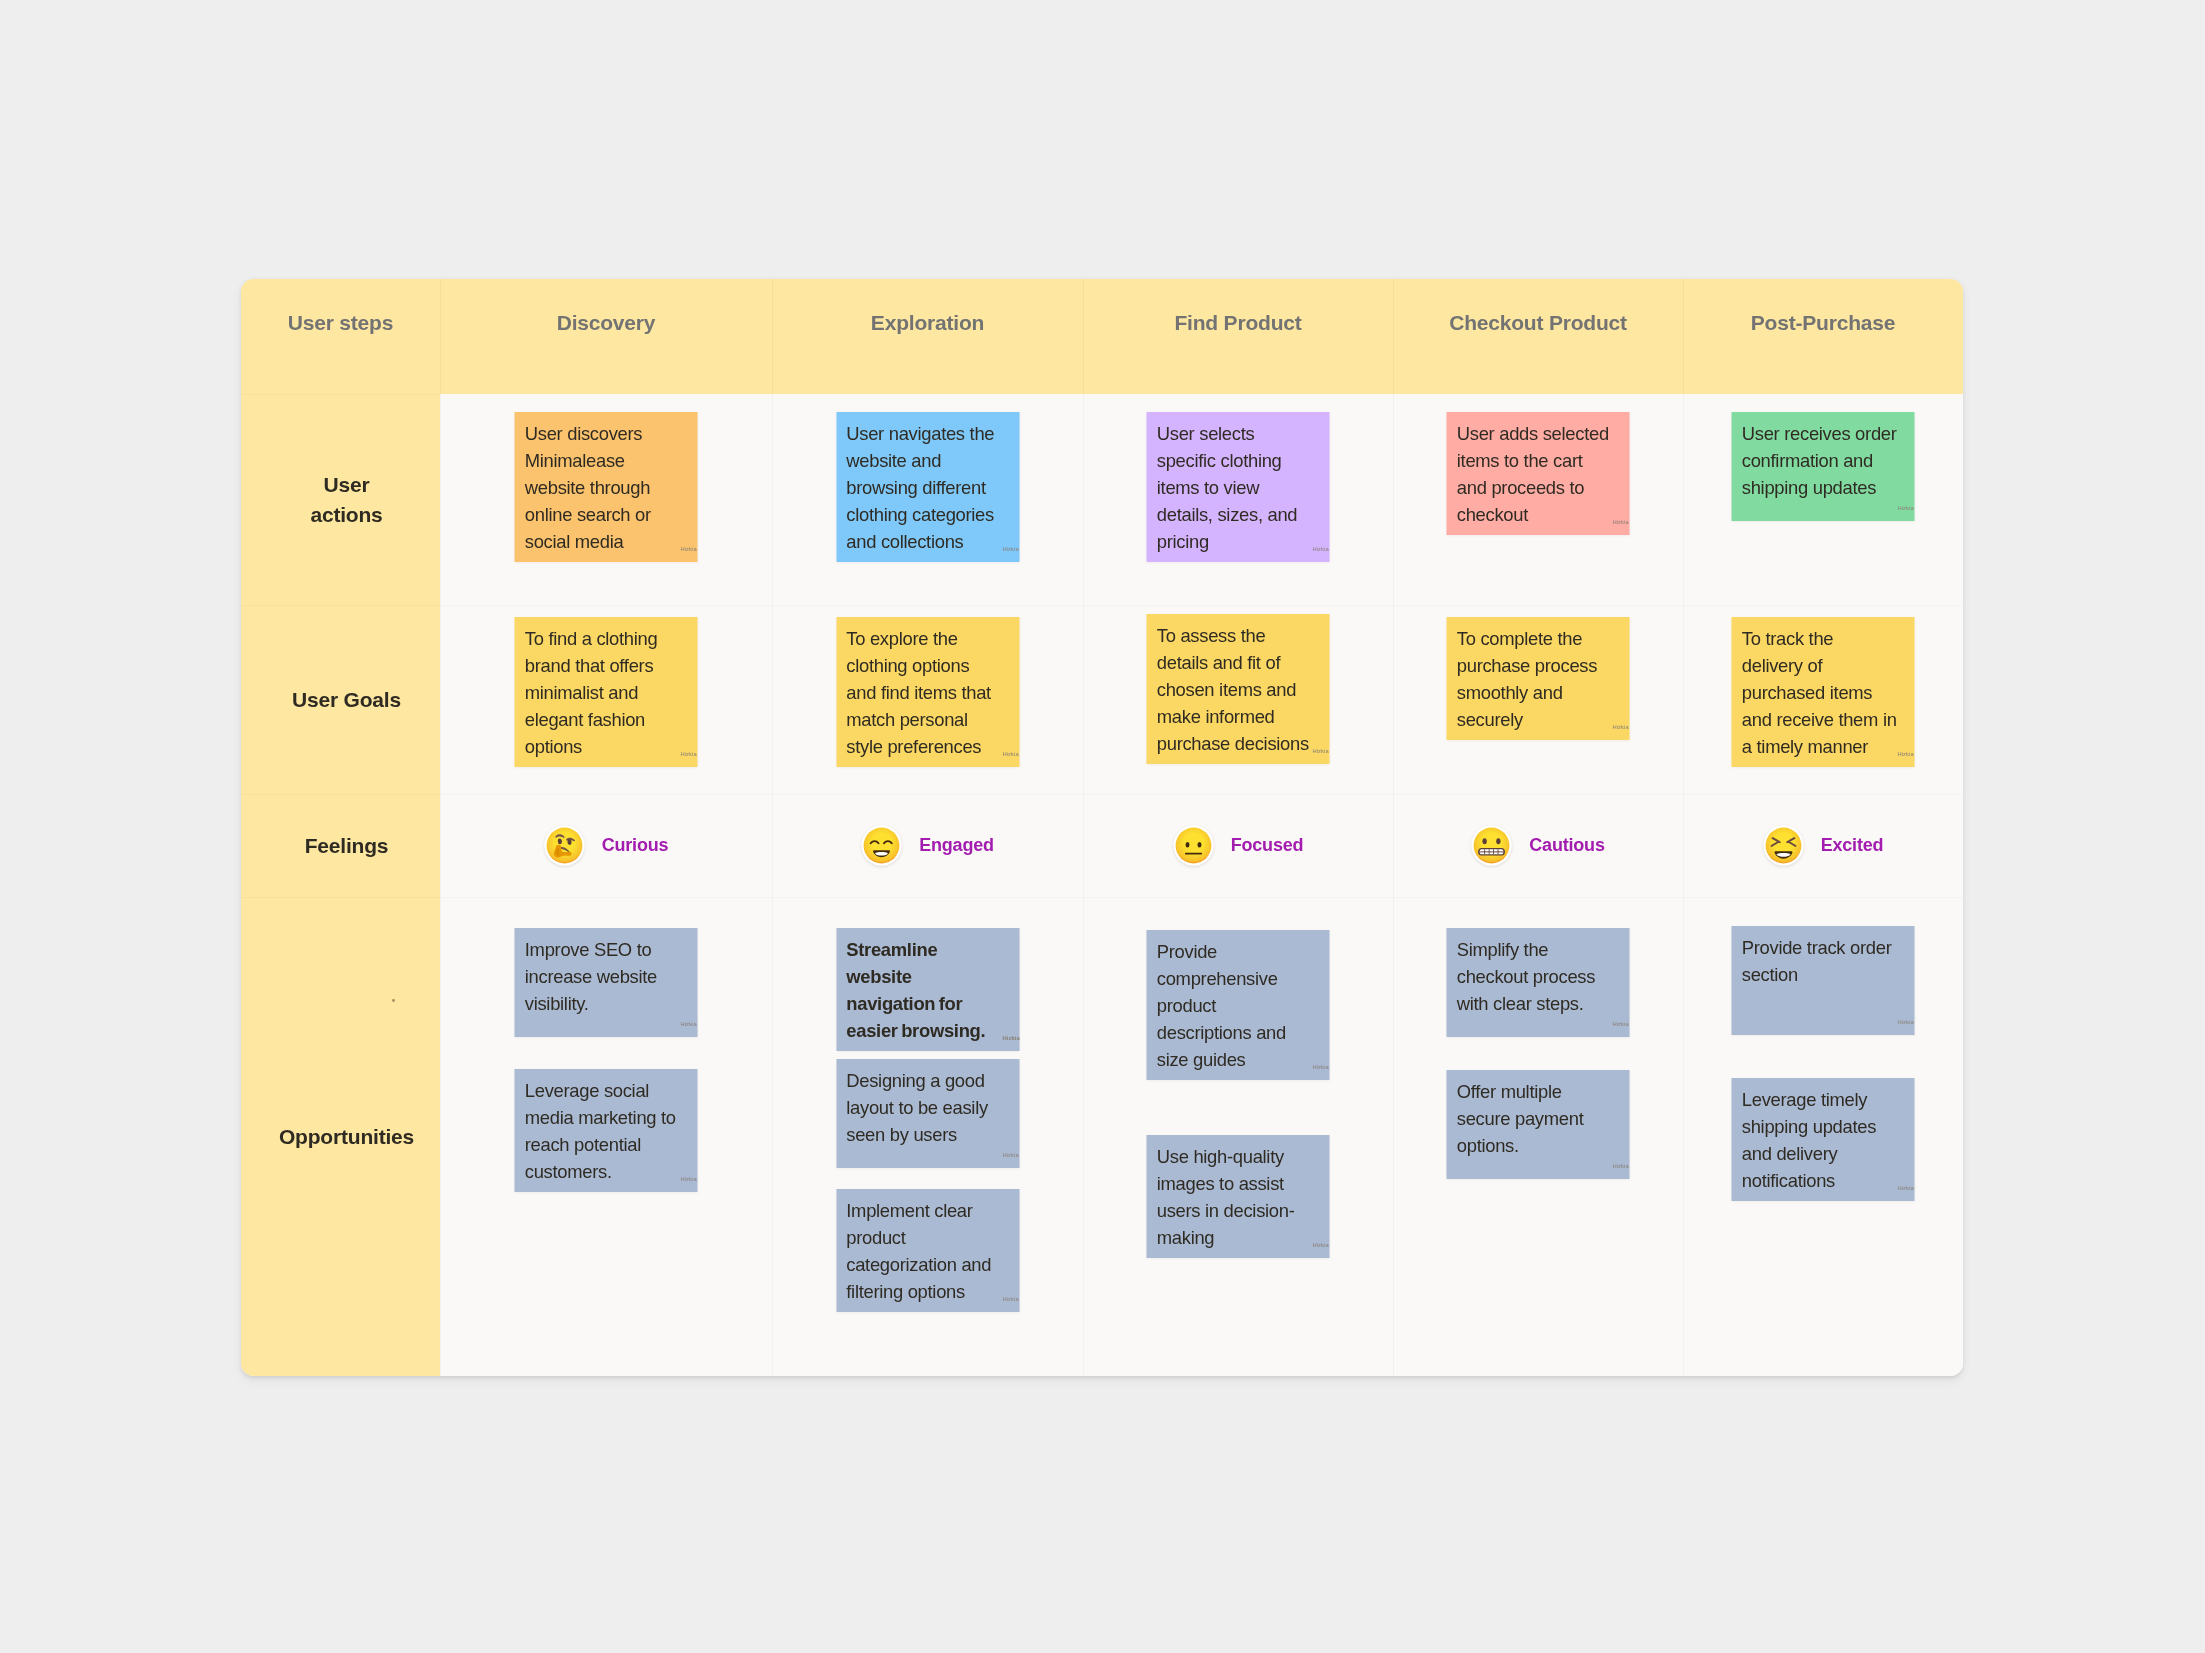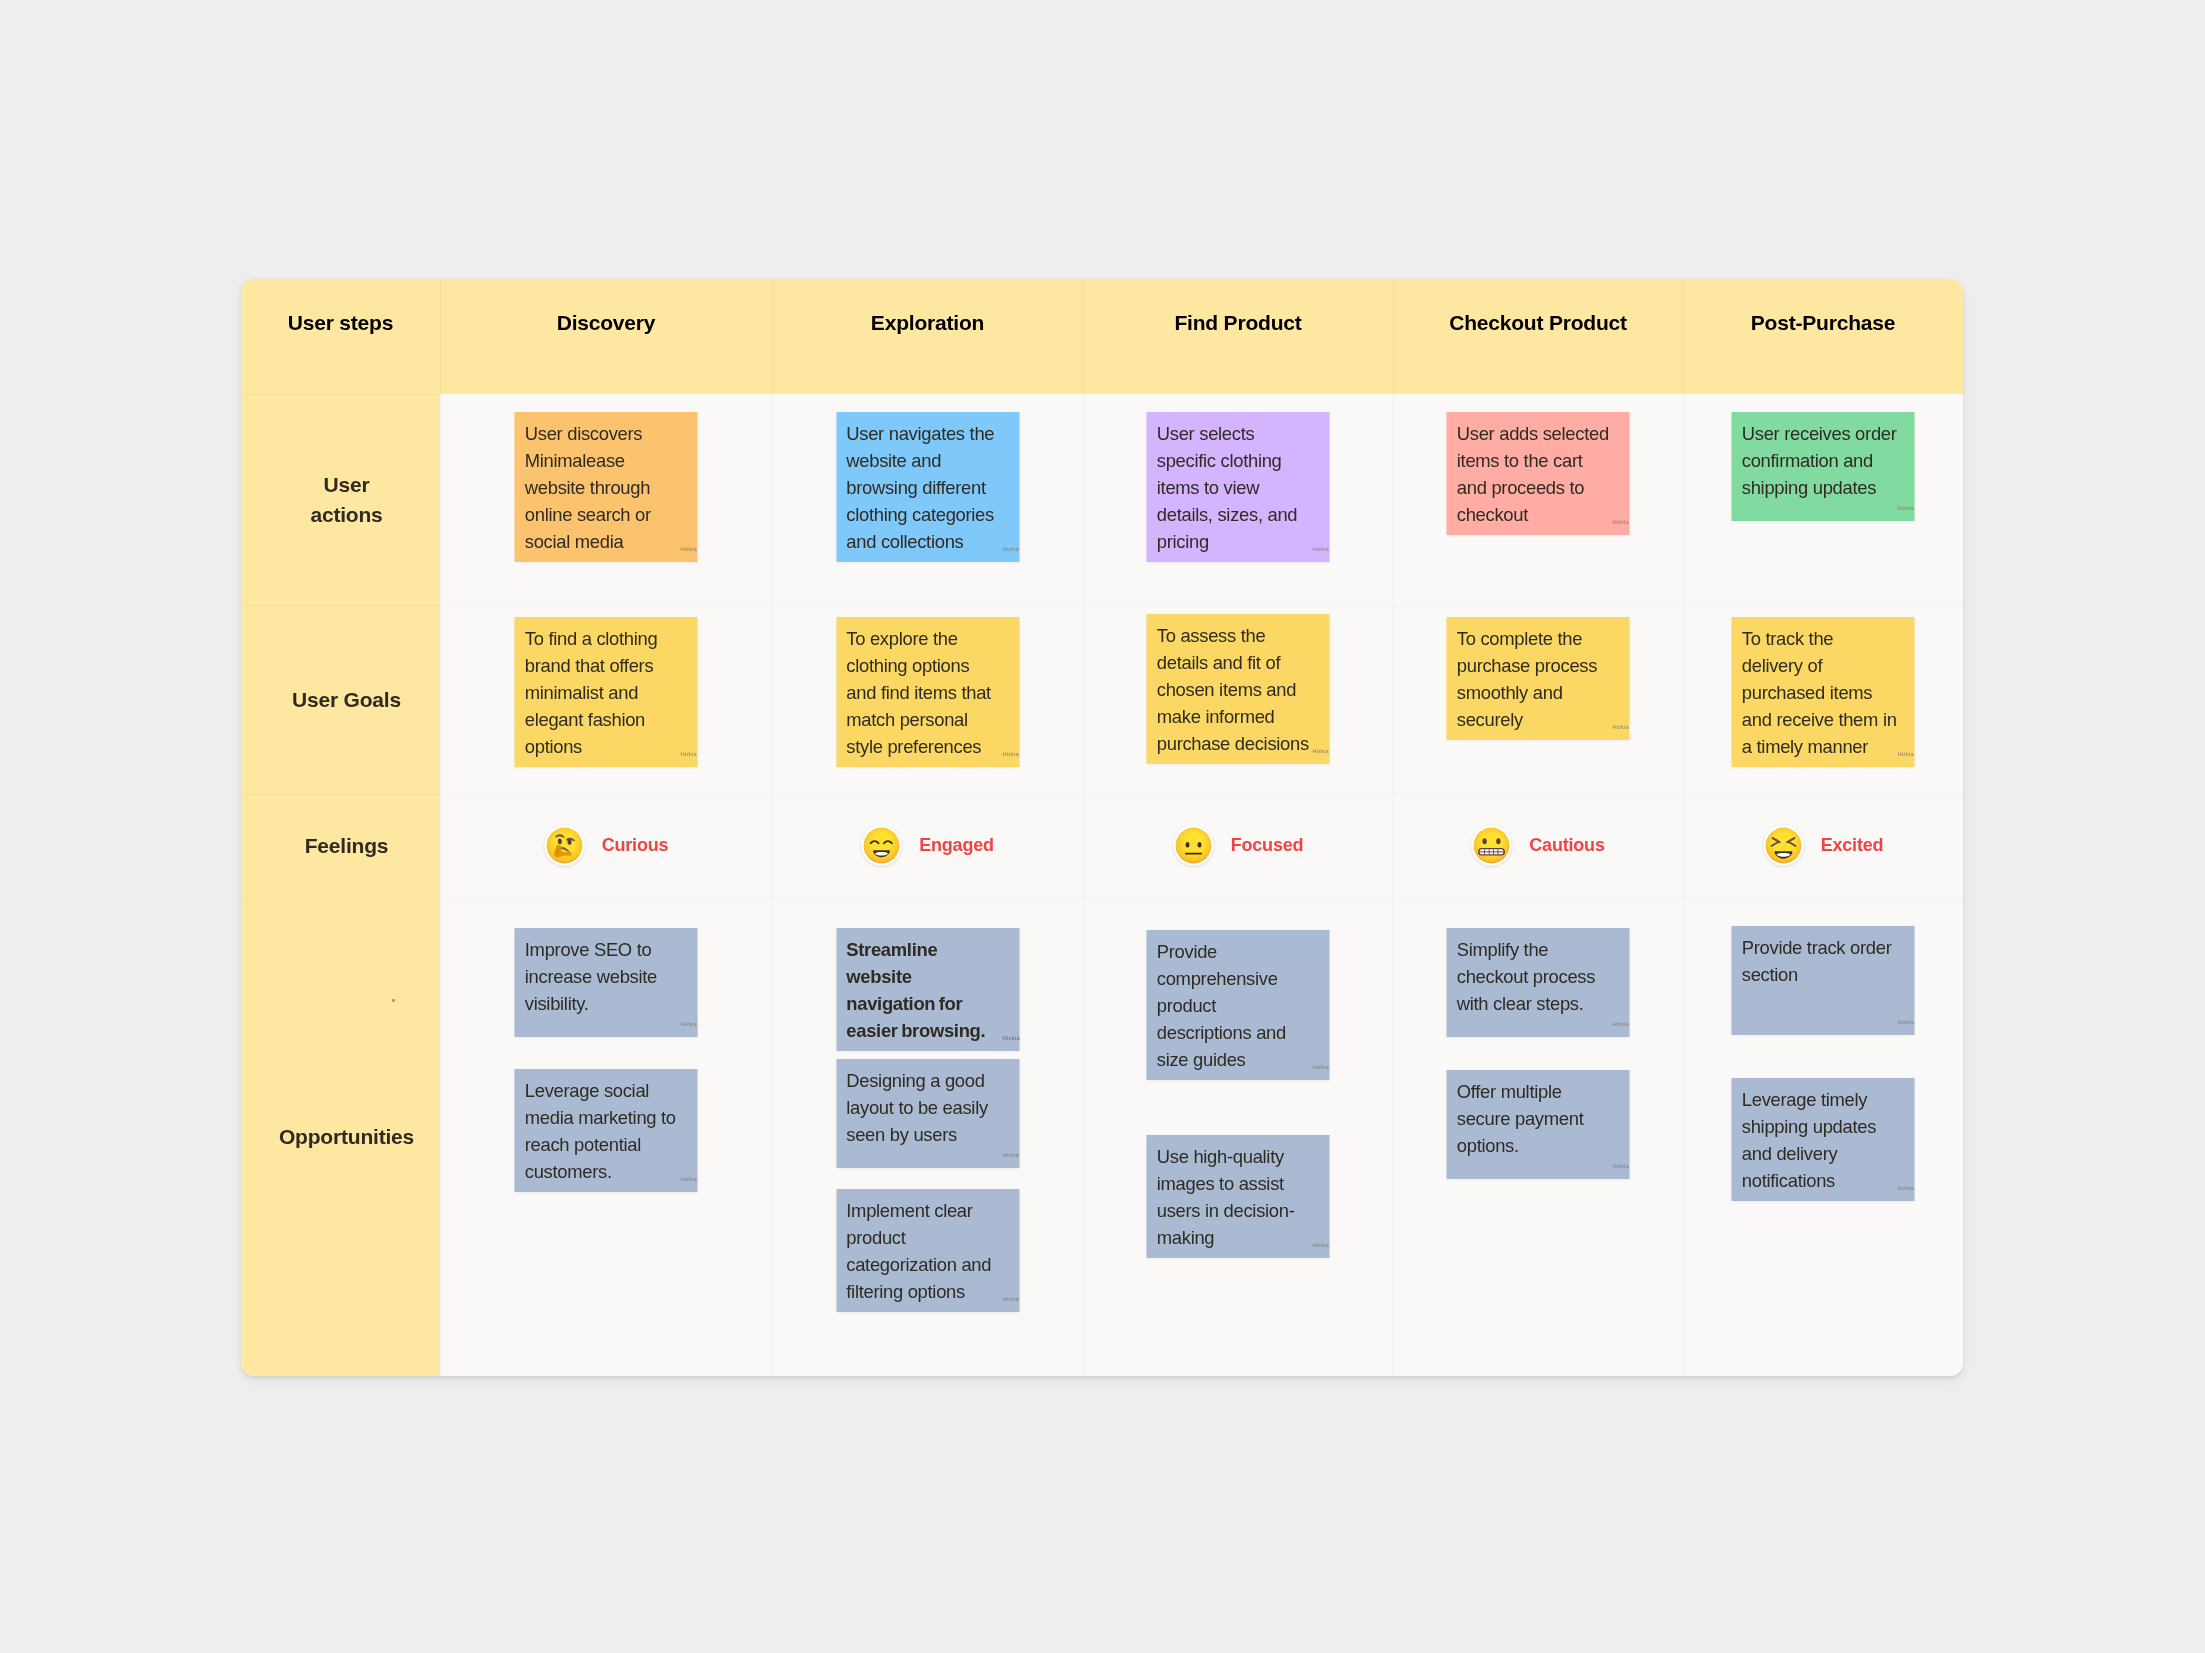--- a/index.html
+++ b/index.html
@@ -14,42 +14,42 @@
         grid-template-rows:115px 211px 189px 103px 479px;}
   .cell{position:relative;box-sizing:border-box;}
   .ybg{background:#FDE7A1;}
   .wbg{background:#FAF9F7;}
   .bl{box-shadow:inset 0.6px 0 0 rgba(0,0,0,0.05);}
   .blt{box-shadow:inset 0.6px 0 0 rgba(0,0,0,0.05), inset 0 0.6px 0 rgba(0,0,0,0.05);}
   .ybl{box-shadow:inset 0.6px 0 0 rgba(160,120,20,0.13);}
   .ybt{box-shadow:inset 0 0.6px 0 rgba(160,120,20,0.13);}
 
   .hdr-txt{position:absolute;left:0;right:0;top:29px;text-align:center;
-           font-size:21px;font-weight:700;color:#000000;letter-spacing:-0.2px;line-height:30px;}
+           font-size:21px;font-weight:700;color:#737373;letter-spacing:-0.2px;line-height:30px;}
   .rowlabel{position:absolute;left:12px;right:0;top:50%;transform:translateY(-50%);
             text-align:center;font-size:21px;font-weight:700;color:#2F2B23;
             line-height:30px;letter-spacing:-0.2px;white-space:pre-line;}
 
   .notes{position:absolute;inset:0;}
   .note{position:absolute;left:50%;transform:translateX(-50%);
         width:183px;min-height:109px;box-sizing:border-box;padding:7.5px 10.3px 7.5px 10.3px;
         font-size:18.4px;line-height:27px;color:#2F2B23;letter-spacing:-0.3px;
         box-shadow:0.6px 1.1px 2.9px rgba(70,70,80,0.10);
         display:flex;}
   .note .body{flex:0 0 auto;width:156px;}
   .note.tight{word-spacing:-1.3px;font-weight:bold;}
   .note .author{margin-top:auto;font-size:8.3px;line-height:12.6px;color:#8A8176;
                 letter-spacing:0.1px;transform:scale(0.70);transform-origin:0 60%;}
 
   .stray-dot{position:absolute;left:151px;top:102px;width:2.9px;height:2.9px;border-radius:50%;
              background:rgba(90,78,45,0.55);}
   .feel{position:absolute;inset:0;display:flex;align-items:center;justify-content:center;}
   .emoji{width:41px;height:41px;flex:0 0 41px;display:block;
          filter:drop-shadow(0 1.1px 1.7px rgba(60,60,70,0.16));}
-  .feel-label{font-size:18px;font-weight:700;color:#ef4444;letter-spacing:-0.2px;margin-left:17px;}
+  .feel-label{font-size:18px;font-weight:700;color:#a21caf;letter-spacing:-0.2px;margin-left:17px;}
 </style>
 </head>
 <body>
 
 <div class="board">
 <div class="grid">
 <div class="cell ybg">
         <div class="hdr-txt">User steps</div>
       </div>
 <div class="cell ybg ybl">

